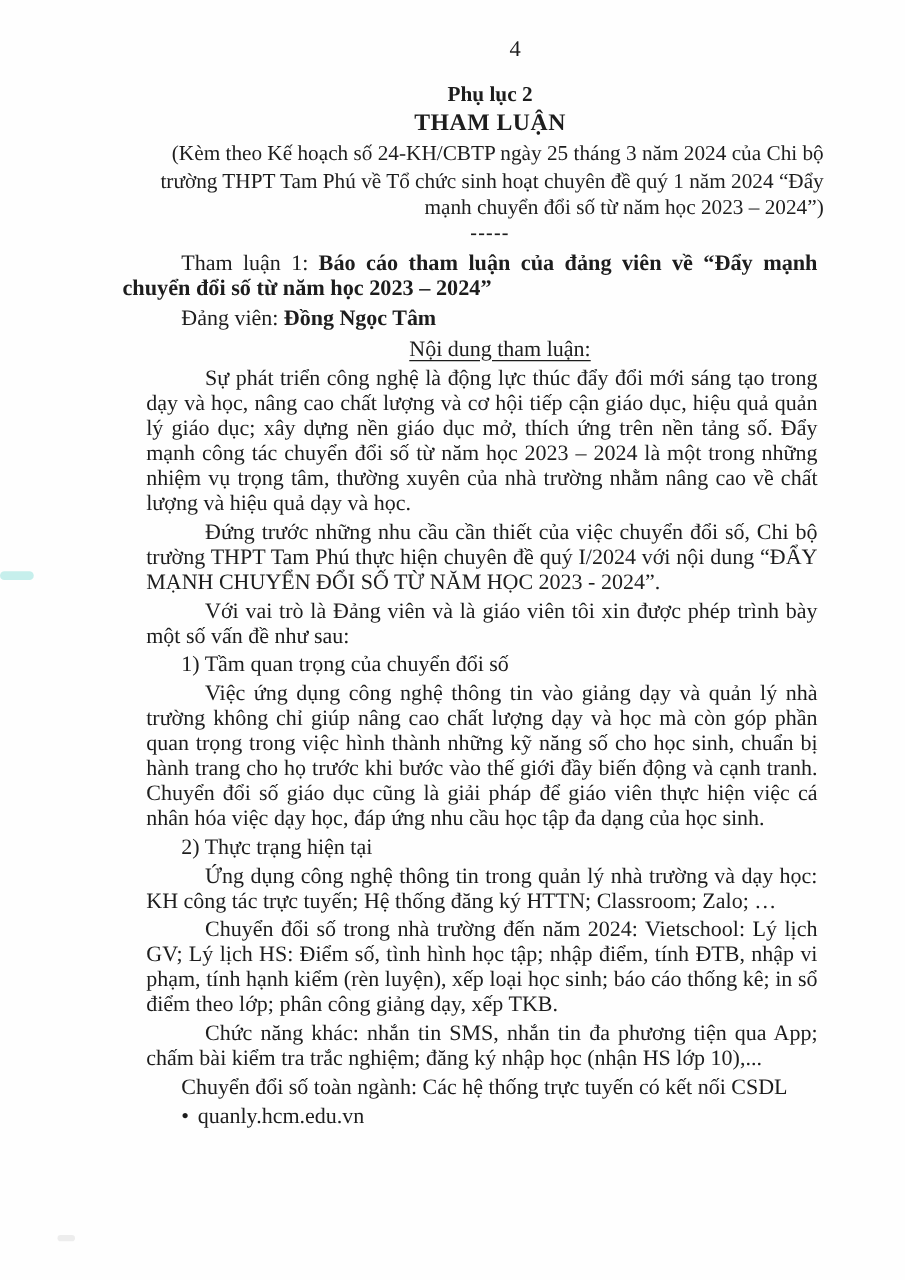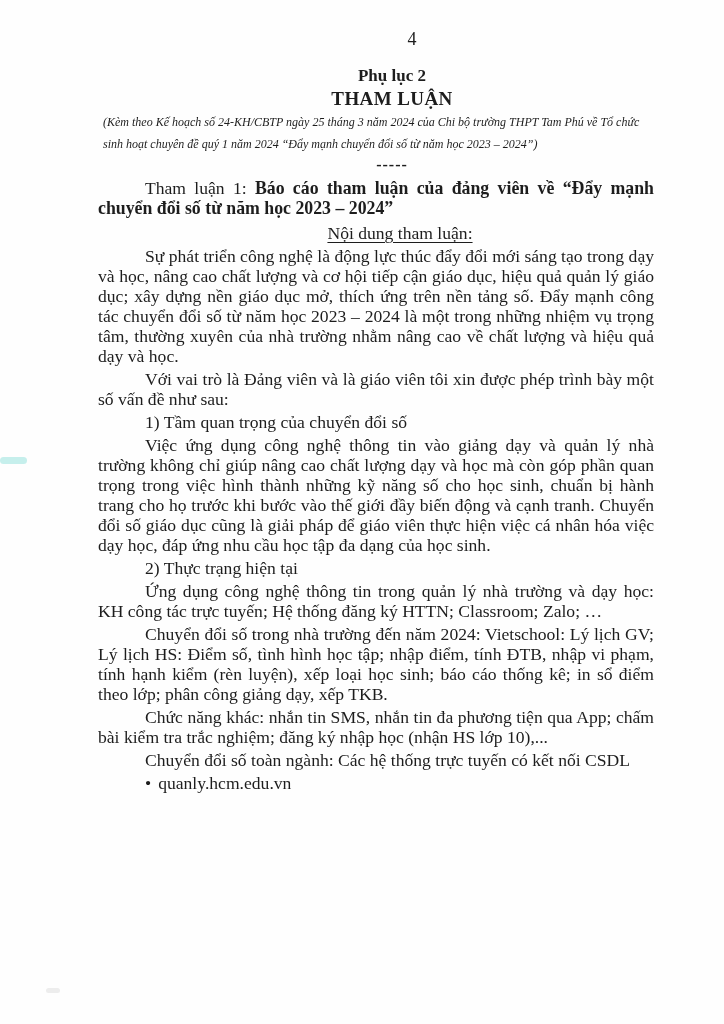--- a/index.html
+++ b/index.html
@@ -34,23 +34,22 @@
   }
   .head-title {
     text-align: center;
     font-weight: bold;
     font-size: 19px;
     line-height: 23px;
     letter-spacing: 0.4px;
     transform: translateX(16px);
   }
   .head-subtitle {
-    text-align: left;
-    font-style: italic;
-    font-size: 12px;
+    text-align: right;
+    font-size: 17px;
     line-height: 21.5px;
     margin-top: 2px;
     transform: translateX(5px);
   }
   .head-sep {
     text-align: center;
     font-weight: bold;
     font-size: 16px;
     line-height: 13px;
     letter-spacing: 1px;
@@ -78,20 +77,21 @@
     transform: translateX(24px);
   }
   .content-heading .u {
     text-decoration: underline;
     text-underline-offset: 3px;
   }
   .para {
     margin-top: 3px;
     text-align: justify;
     text-indent: 47px;
+    margin-left: 19px;
   }
   .plain {
     margin-top: 3px;
     text-indent: 47px;
   }
   .bullet {
     margin-top: 3px;
     text-indent: 47px;
   }
   .bullet .glyph { margin-right: 7px; }
@@ -122,25 +122,27 @@
 
     <div class="page-number">4</div>
 
     <div class="head-appendix">Phụ lục 2</div>
     <div class="head-title">THAM LUẬN</div>
     <div class="head-subtitle">(Kèm theo Kế hoạch số 24-KH/CBTP ngày 25 tháng 3 năm 2024 của Chi bộ trường THPT Tam Phú về Tổ chức sinh hoạt chuyên đề quý 1 năm 2024 “Đẩy mạnh chuyển đổi số từ năm học 2023 – 2024”)</div>
     <div class="head-sep">-----</div>
 
     <p class="lead"><span>Tham luận 1: </span><b>Báo cáo tham luận của đảng viên về “Đẩy mạnh chuyển đổi số từ năm học 2023 – 2024”</b></p>
 
+    <p class="member"><span>Đảng viên: </span><b>Đồng Ngọc Tâm</b></p>
 
     <p class="content-heading"><span class="u">Nội dung tham luận:</span></p>
 
     <p class="para">Sự phát triển công nghệ là động lực thúc đẩy đổi mới sáng tạo trong dạy và học, nâng cao chất lượng và cơ hội tiếp cận giáo dục, hiệu quả quản lý giáo dục; xây dựng nền giáo dục mở, thích ứng trên nền tảng số. Đẩy mạnh công tác chuyển đổi số từ năm học 2023 – 2024 là một trong những nhiệm vụ trọng tâm, thường xuyên của nhà trường nhằm nâng cao về chất lượng và hiệu quả dạy và học.</p>
 
+    <p class="para">Đứng trước những nhu cầu cần thiết của việc chuyển đổi số, Chi bộ trường THPT Tam Phú thực hiện chuyên đề quý I/2024 với nội dung “ĐẨY MẠNH CHUYỂN ĐỔI SỐ TỪ NĂM HỌC 2023 - 2024”.</p>
 
     <p class="para">Với vai trò là Đảng viên và là giáo viên tôi xin được phép trình bày một số vấn đề như sau:</p>
 
     <p class="plain">1) Tầm quan trọng của chuyển đổi số</p>
 
     <p class="para">Việc ứng dụng công nghệ thông tin vào giảng dạy và quản lý nhà trường không chỉ giúp nâng cao chất lượng dạy và học mà còn góp phần quan trọng trong việc hình thành những kỹ năng số cho học sinh, chuẩn bị hành trang cho họ trước khi bước vào thế giới đầy biến động và cạnh tranh. Chuyển đổi số giáo dục cũng là giải pháp để giáo viên thực hiện việc cá nhân hóa việc dạy học, đáp ứng nhu cầu học tập đa dạng của học sinh.</p>
 
     <p class="plain">2) Thực trạng hiện tại</p>
 
     <p class="para">Ứng dụng công nghệ thông tin trong quản lý nhà trường và dạy học: KH công tác trực tuyến; Hệ thống đăng ký HTTN; Classroom; Zalo; …</p>

